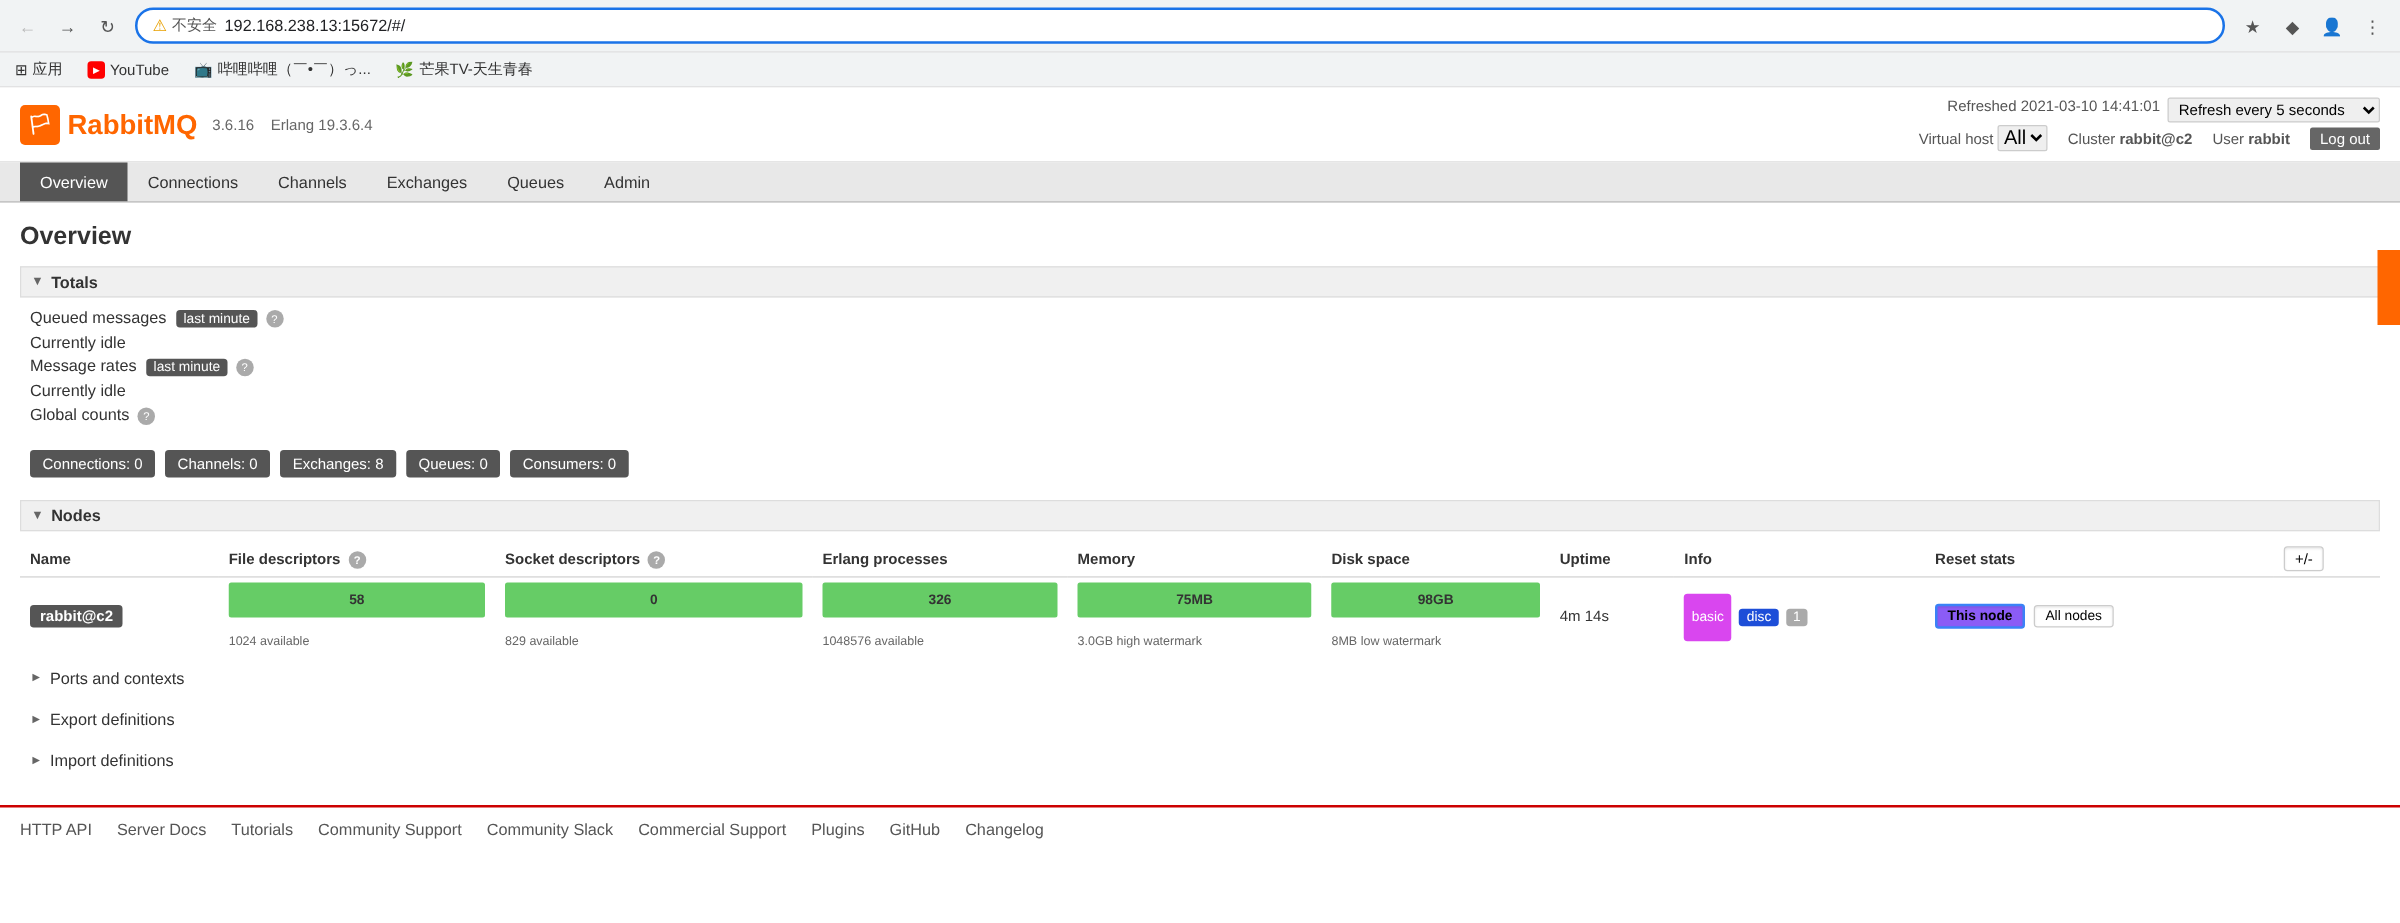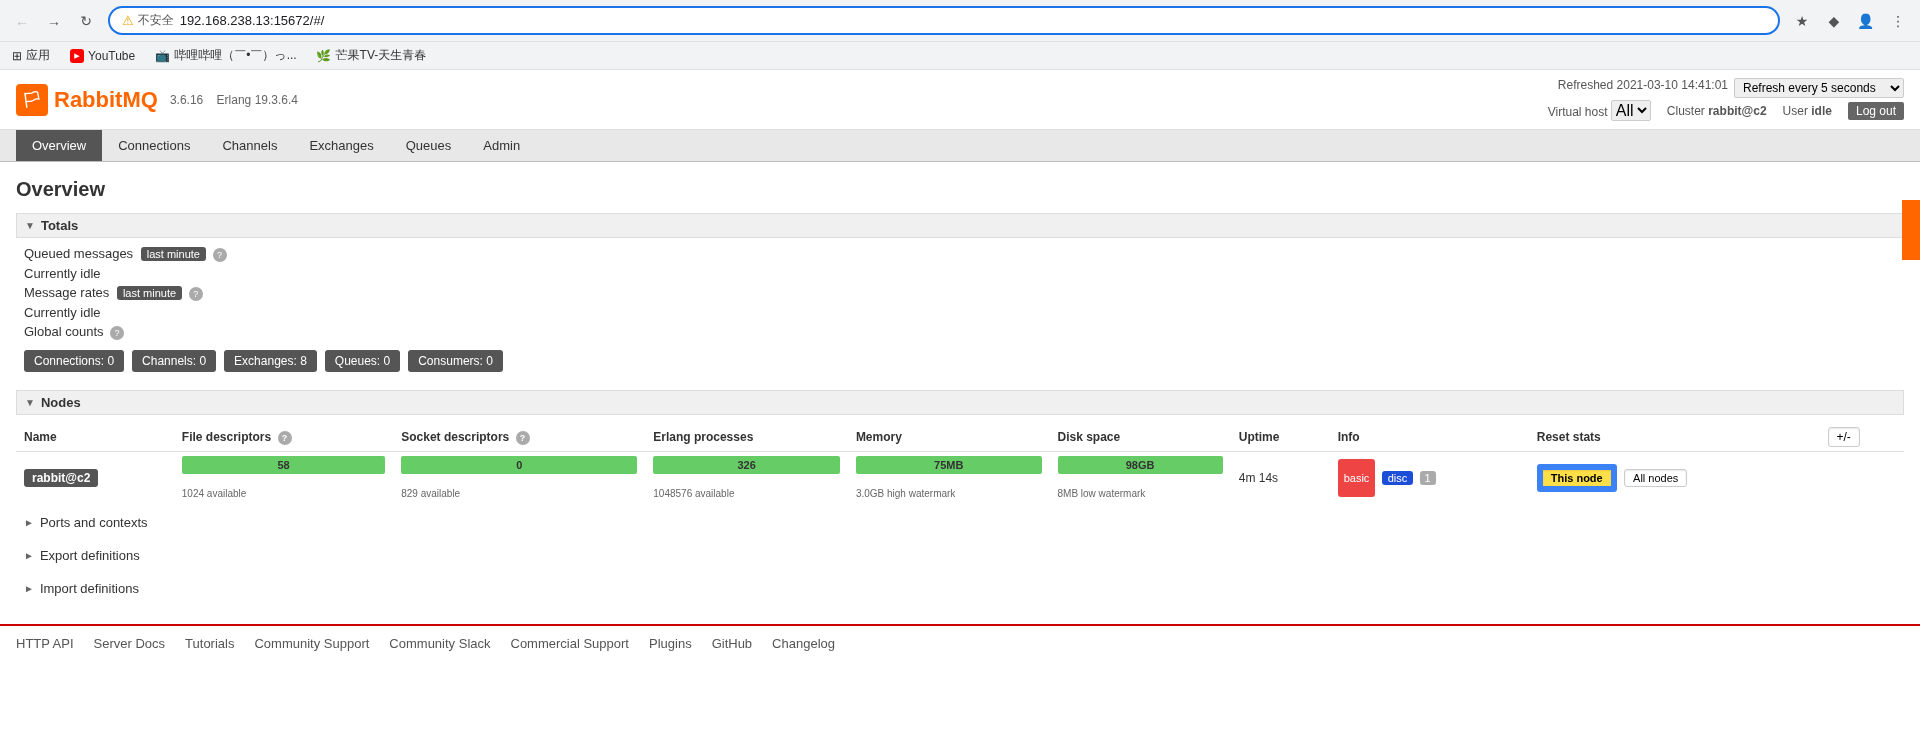--- a/index.html
+++ b/index.html
@@ -127,54 +127,54 @@
       display: inline-block; background: #555; color: white;
       padding: 1px 6px; border-radius: 3px; font-size: 11px; margin-left: 4px;
     }
     .help-icon {
       display: inline-flex; align-items: center; justify-content: center;
       width: 14px; height: 14px; border-radius: 50%;
       background: #aaa; color: white; font-size: 9px; cursor: pointer; margin-left: 3px;
     }
 
     
-    .global-counts { display: flex; gap: 8px; flex-wrap: wrap; margin-top: 10px; }
+    .global-counts { display: flex; gap: 8px; flex-wrap: wrap; margin-top: 20px; }
     .count-badge {
       background: #555; color: white; padding: 4px 10px;
       border-radius: 3px; font-size: 12px; cursor: pointer;
     }
 
     
     .nodes-table { width: 100%; border-collapse: collapse; margin-top: 4px; }
     .nodes-table th {
       text-align: left; padding: 4px 8px;
       font-size: 12px; font-weight: bold; color: #333;
       border-bottom: 1px solid #ddd;
     }
     .nodes-table td { padding: 4px 8px; font-size: 12px; }
     .node-name-badge {
       background: #555; color: white; padding: 2px 8px;
       border-radius: 3px; font-size: 12px; font-weight: bold;
     }
     .progress-cell { min-width: 100px; }
     .progress-bar {
-      height: 18px; border-radius: 2px;
+      height: 28px; border-radius: 2px;
       display: flex; align-items: center; justify-content: center;
       font-size: 11px; font-weight: bold; color: #333;
       position: relative;
     }
     .progress-bar.green { background: #6c6; }
     .progress-sub { font-size: 10px; color: #666; margin-top: 14px; }
 
-    .tag-basic { background: #ef4444; color: white; padding: 13px 6px; border-radius: 3px; font-size: 11px; margin-right: 3px; }
+    .tag-basic { background: #d946ef; color: white; padding: 13px 6px; border-radius: 3px; font-size: 11px; margin-right: 3px; }
     .tag-disc { background: #1d4ed8; color: white; padding: 1px 6px; border-radius: 3px; font-size: 11px; margin-right: 3px; }
     .tag-num { background: #aaa; color: white; padding: 1px 5px; border-radius: 3px; font-size: 11px; }
 
     .this-node-btn {
-      background: #fde047; border: 6px solid #3b82f6; padding: 2px 8px;
+      background: #8b5cf6; border: 2px solid #3b82f6; padding: 2px 8px;
       border-radius: 3px; font-size: 11px; cursor: pointer; margin-right: 4px;
       font-weight: bold; box-shadow: inset 0 1px 2px rgba(0,0,0,.1);
     }
     .all-nodes-btn {
       background: #fff; border: 1px solid #ccc; padding: 2px 8px;
       border-radius: 3px; font-size: 11px; cursor: pointer;
       box-shadow: inset 0 1px 2px rgba(0,0,0,.1);
     }
     .plus-minus-btn {
       background: #fff; border: 1px solid #ccc; padding: 2px 8px;
@@ -286,21 +286,21 @@
           <select style="font-size:16px;border:1px solid #ccc;border-radius:2px;">
             <option>All</option>
           </select>
         </span>
         <span>
           <span>Cluster</span>
           <strong>rabbit@c2</strong>
         </span>
         <span>
           <span>User</span>
-          <strong>idle</strong>
+          <strong>rabbit</strong>
         </span>
         <button class="log-out-btn">Log out</button>
       </div>
     </div>
   </div>
 
   <div class="rmq-nav">
     <button class="rmq-tab active">Overview</button>
     <button class="rmq-tab">Connections</button>
     <button class="rmq-tab">Channels</button>

